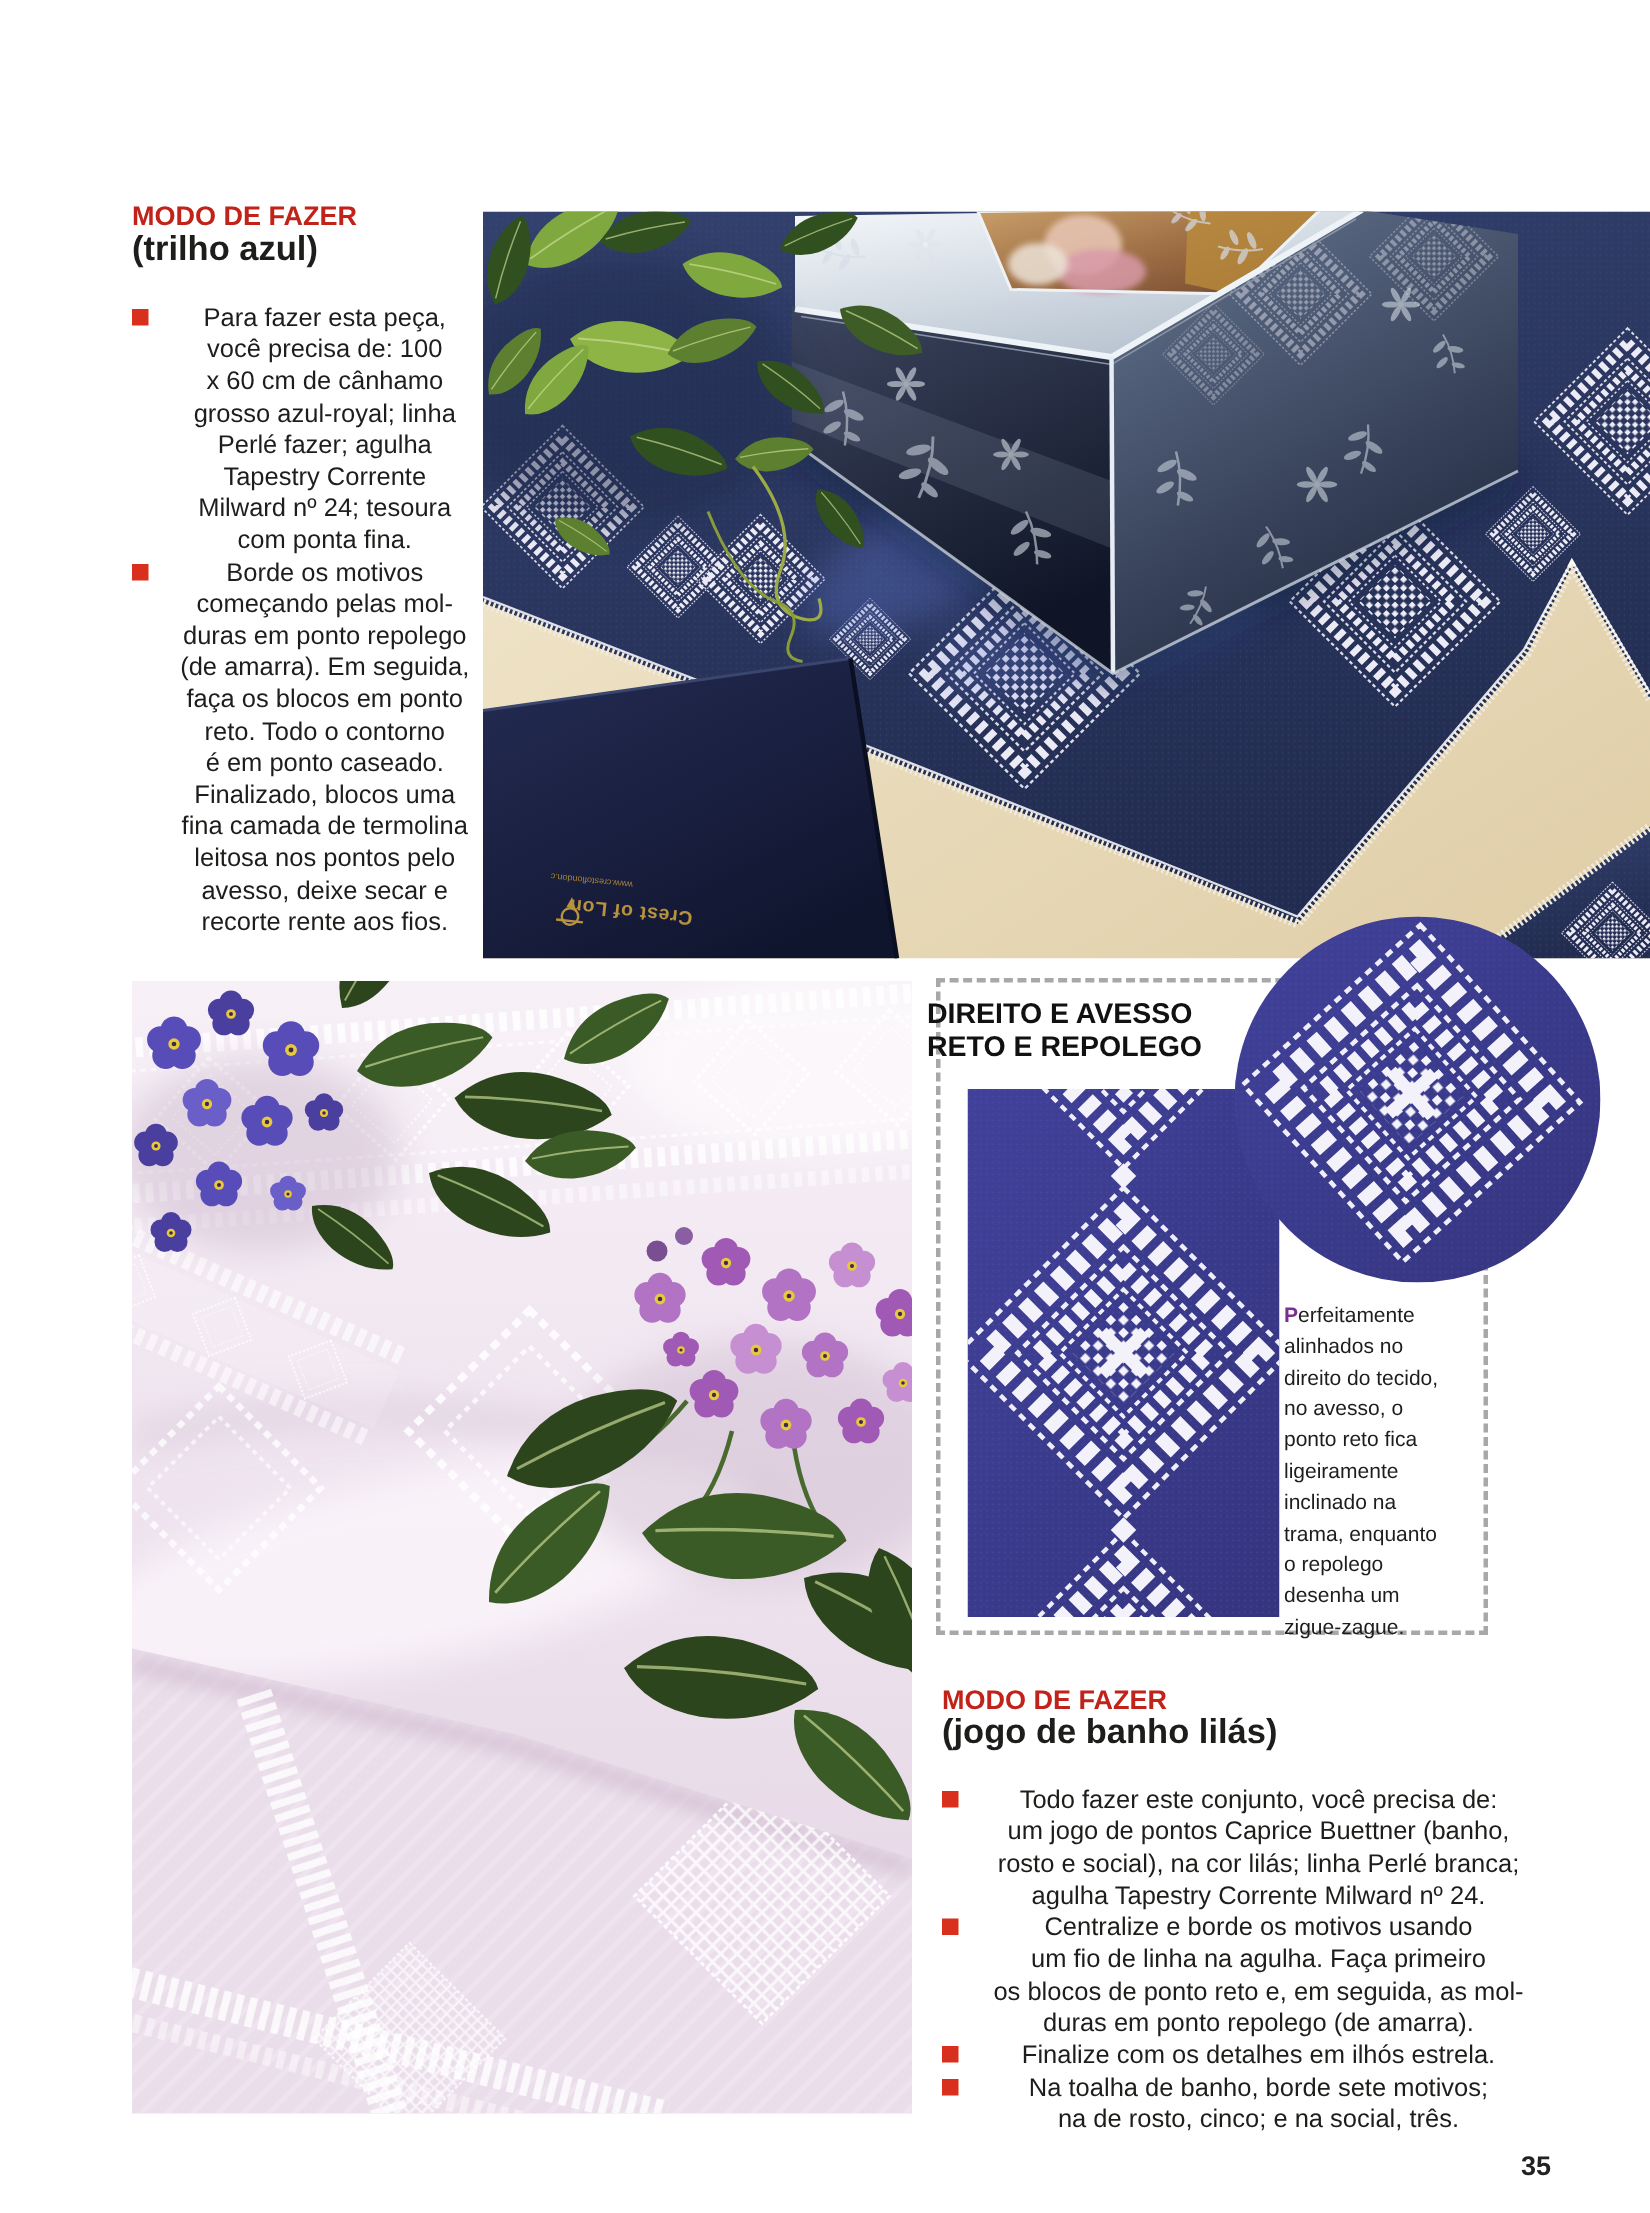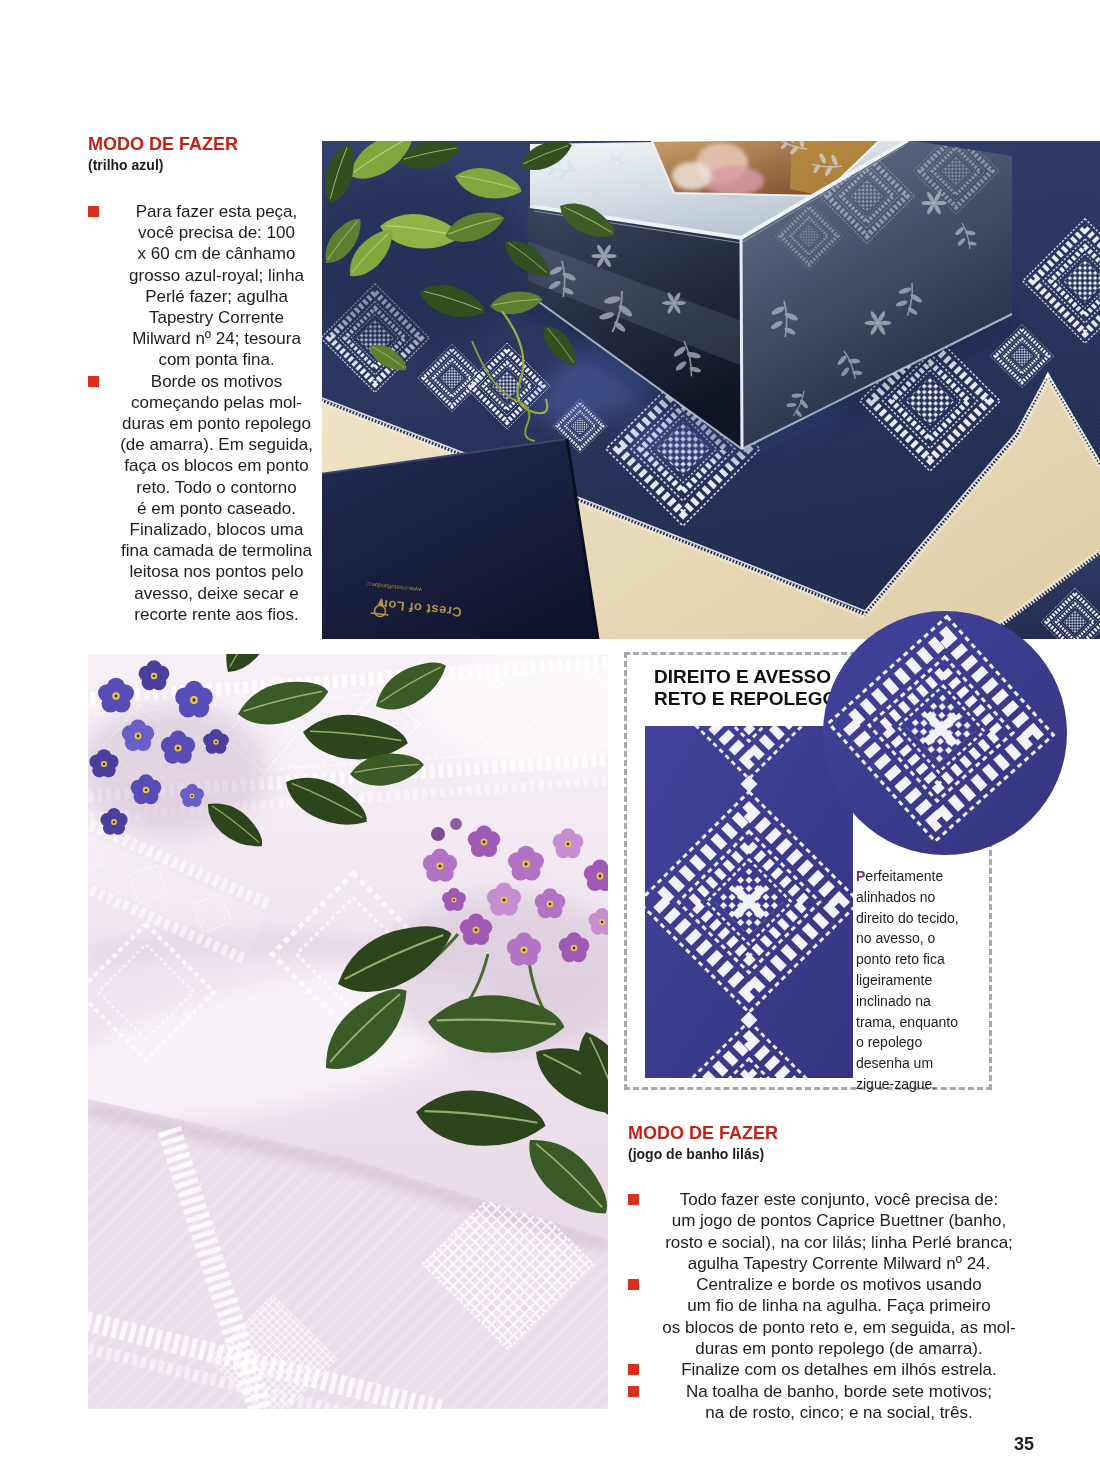--- a/index.html
+++ b/index.html
@@ -1,20 +1,20 @@
 <!DOCTYPE html>
 <html><head>
 <meta charset="utf-8">
 <style>
   html,body{margin:0;padding:0;background:#ffffff;}
   #page{position:relative;width:1100px;height:1475px;background:#ffffff;overflow:hidden;
         font-family:"Liberation Sans","DejaVu Sans",sans-serif;color:#1d1d1b;margin-top:26px;}
   .abs{position:absolute;}
   .sec-title{font-size:18px;font-weight:bold;color:#c1231a;line-height:21px;white-space:nowrap;}
-  .sec-sub{font-size:14px;font-weight:bold;color:#1d1d1b;line-height:21px;white-space:nowrap;}
+  .sec-sub{font-size:23px;font-weight:bold;color:#1d1d1b;line-height:21px;white-space:nowrap;}
   .blist{margin-top:25px;}
   .b-item{position:relative;padding-left:17px;text-align:center;}
   .b-item .sq{position:absolute;left:0;top:5px;width:11px;height:11px;background:#d8301d;}
   .b-line{font-size:17px;line-height:21.2px;white-space:nowrap;}
   .lilac .b-line{line-height:21.3px;}
   .inset-box{border:3px dashed #a8a8a8;background:#ffffff;}
   .inset-title{font-size:19px;font-weight:bold;color:#111111;line-height:22px;white-space:nowrap;}
   .cap{font-size:14px;line-height:20.8px;color:#1d1d1b;}
   .cap .pline{white-space:nowrap;}
   .cap .pinit{color:#7b2f8f;font-weight:bold;}
@@ -405,21 +405,21 @@
       <use href="#violet" transform="translate(462,250) scale(0.9)" style="color:#b273c4"></use>
       <use href="#violet" transform="translate(388,276) scale(0.95)" style="color:#a05ab5"></use>
       <use href="#violet" transform="translate(436,296)" style="color:#b273c4"></use>
       <use href="#violet" transform="translate(486,294) scale(0.9)" style="color:#a05ab5"></use>
       <use href="#violet" transform="translate(514,268) scale(0.8)" style="color:#c68fd2"></use>
       <use href="#violet" transform="translate(366,246) scale(0.7)" style="color:#a05ab5"></use>
     </g>
   </svg>
 
   <div class="abs inset-box" style="left:624px;top:626px;width:362px;height:432px;"></div>
-  <div class="abs" style="left:654px;top:640px;">
+  <div class="abs" style="left:618px;top:640px;">
     <div class="inset-title">DIREITO E AVESSO</div>
     <div class="inset-title">RETO E REPOLEGO</div>
   </div>
 
   <svg class="abs" style="left:645px;top:700px;" width="208" height="352" viewBox="0 0 208 352" role="img">
     <rect width="208" height="352" fill="url(#gPurple)"></rect>
     <rect width="208" height="352" fill="url(#pWeaveP)" opacity="0.45"></rect>
     <use href="#motifI" transform="translate(104,176)"></use>
     <use href="#motifI" transform="translate(104,-52) scale(0.95)"></use>
     <use href="#motifI" transform="translate(104,400) scale(0.95)"></use>

